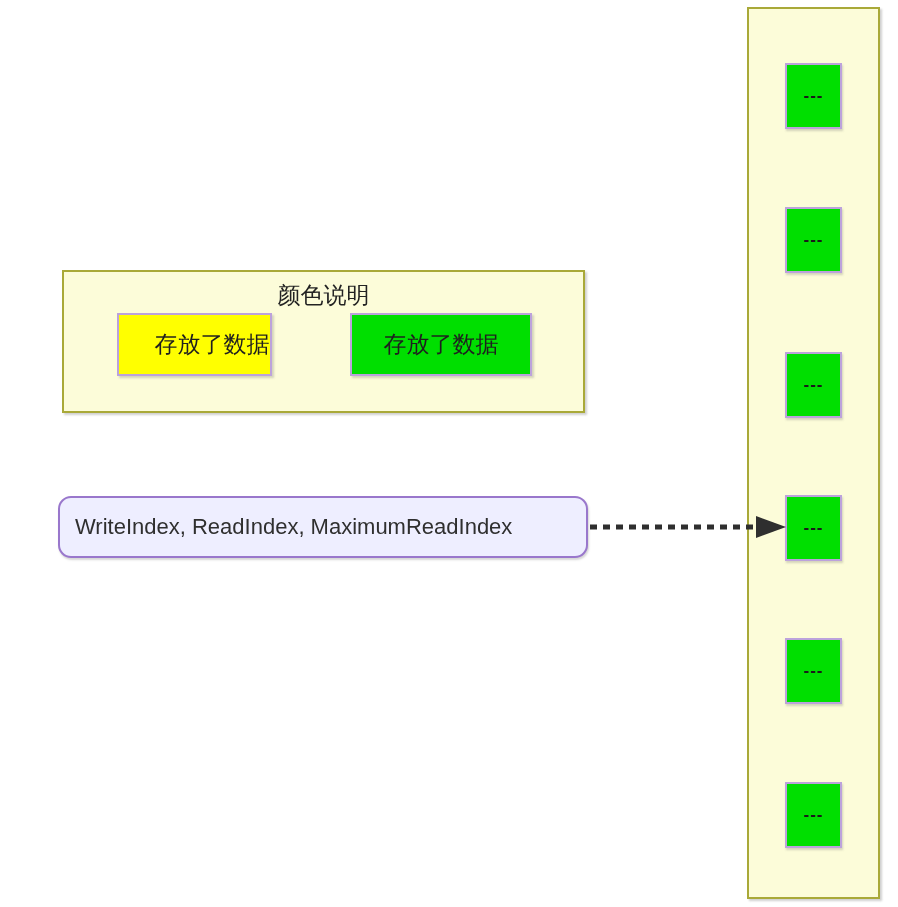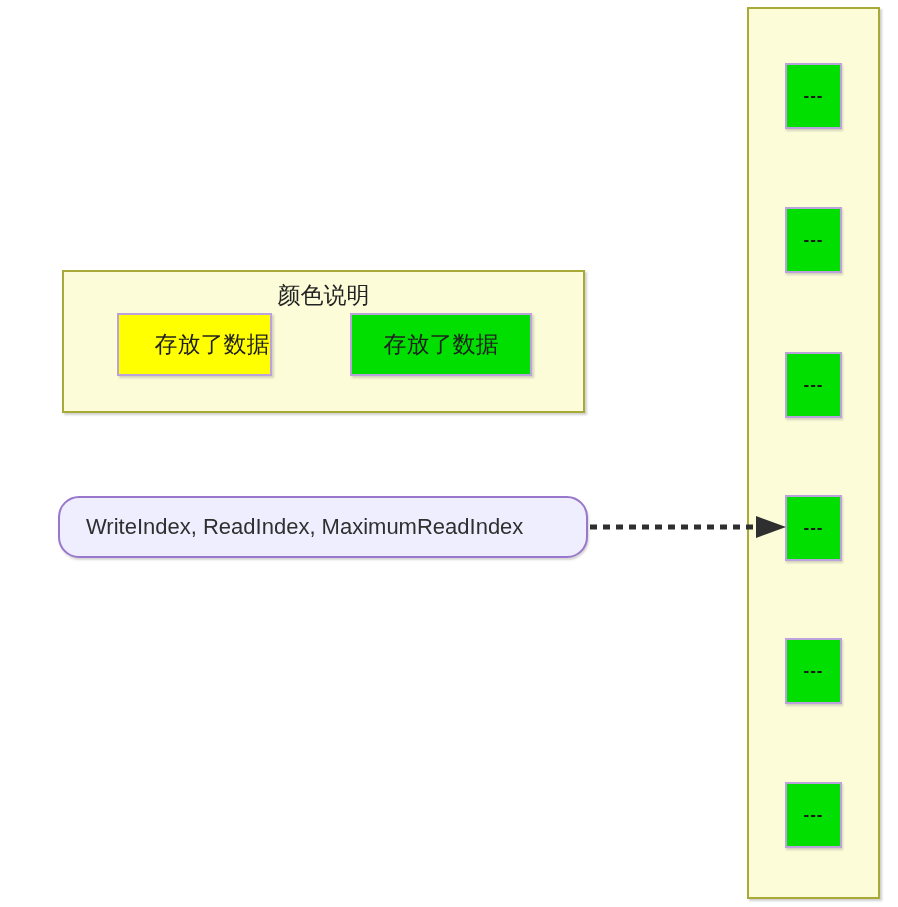--- a/index.html
+++ b/index.html
@@ -62,24 +62,24 @@
   
   .pointer-label {
     position: absolute;
     left: 58px;
     top: 496px;
     width: 530px;
     height: 62px;
     box-sizing: border-box;
     background: #EEEEFF;
     border: 2px solid #9977CC;
-    border-radius: 21px;
+    border-radius: 13px;
     display: flex;
     align-items: center;
-    padding-left: 26px;
+    padding-left: 15px;
     font-size: 22px;
     color: #2F2F2F;
     box-shadow: 1px 2px 2px rgba(120,120,120,0.3);
   }
 
   
   .arrow-svg {
     position: absolute;
     left: 588px;
     top: 503px;

